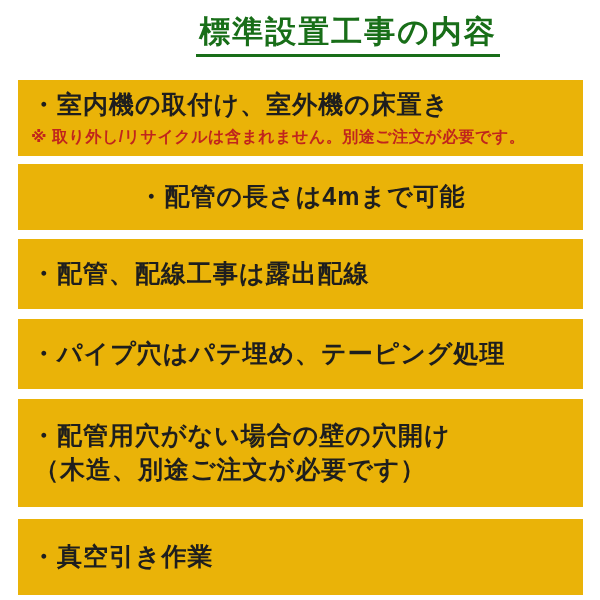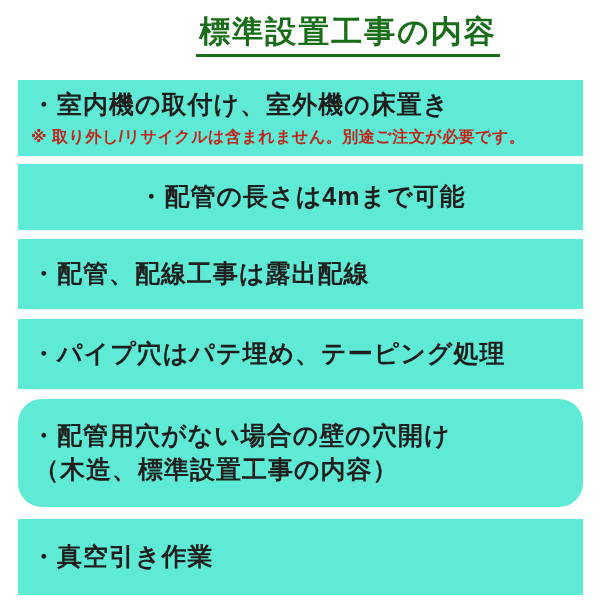--- a/index.html
+++ b/index.html
@@ -30,21 +30,21 @@
     color: #186e18;
     letter-spacing: 2px;
     padding: 0 3px 2px 3px;
     border-bottom: 3px solid #186e18;
     line-height: 1.25;
   }
   .item-box {
     position: absolute;
     left: 18px;
     width: 565px;
-    background: #5eead4;
+    background: #eab308;
     box-sizing: border-box;
     padding-left: 13px;
     padding-right: 10px;
     display: flex;
     flex-direction: column;
     justify-content: center;
   }
   .item-line {
     font-size: 25px;
     font-weight: bold;
@@ -101,25 +101,25 @@
       <span class="bullet">・</span><span>配管、配線工事は露出配線</span>
     </div>
   </div>
 
   <div class="item-box" style="top:319px; height:70px;justify-content:center;">
     <div class="item-line">
       <span class="bullet">・</span><span>パイプ穴はパテ埋め、テーピング処理</span>
     </div>
   </div>
 
-  <div class="item-box" style="top:399px; height:108px;border-radius:24px;">
+  <div class="item-box" style="top:399px; height:108px;">
     <div class="item-line">
       <span class="bullet">・</span><span>配管用穴がない場合の壁の穴開け</span>
     </div>
-    <div class="item-line2">（木造、標準設置工事の内容）</div>
+    <div class="item-line2">（木造、別途ご注文が必要です）</div>
   </div>
 
   <div class="item-box" style="top:519px; height:76px;">
     <div class="item-line">
       <span class="bullet">・</span><span>真空引き作業</span>
     </div>
   </div>
 
 </div>
 

